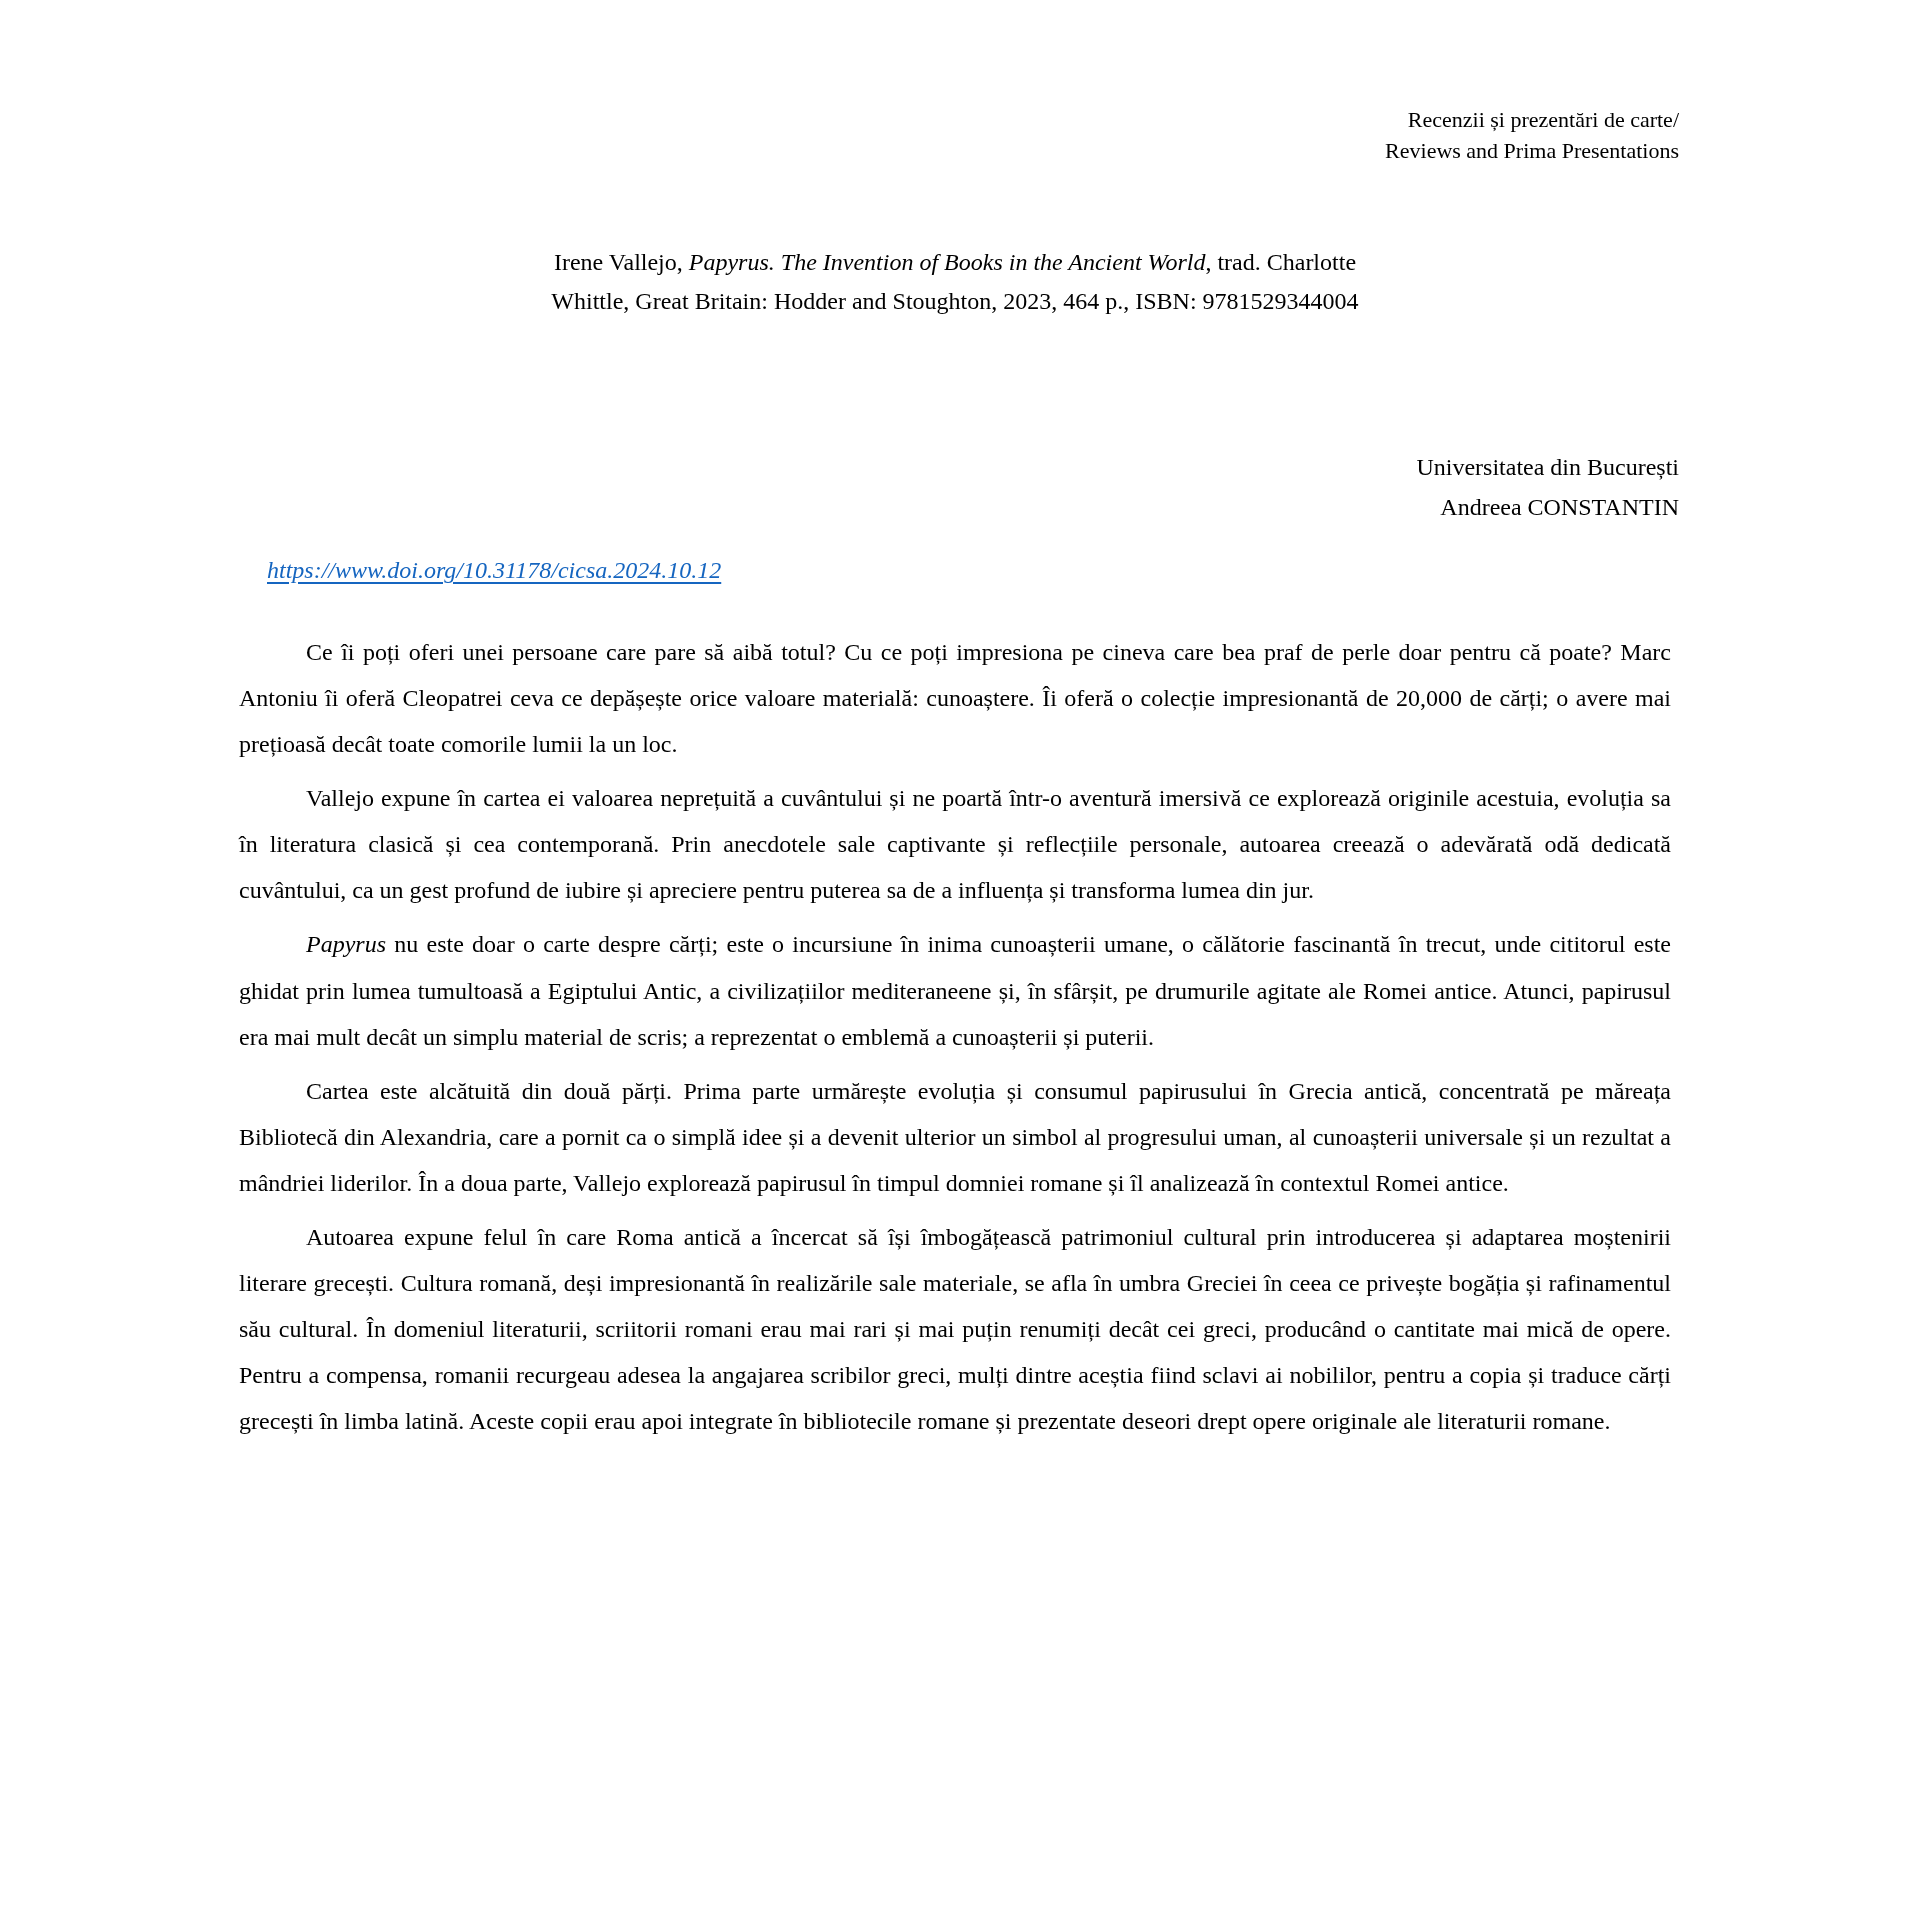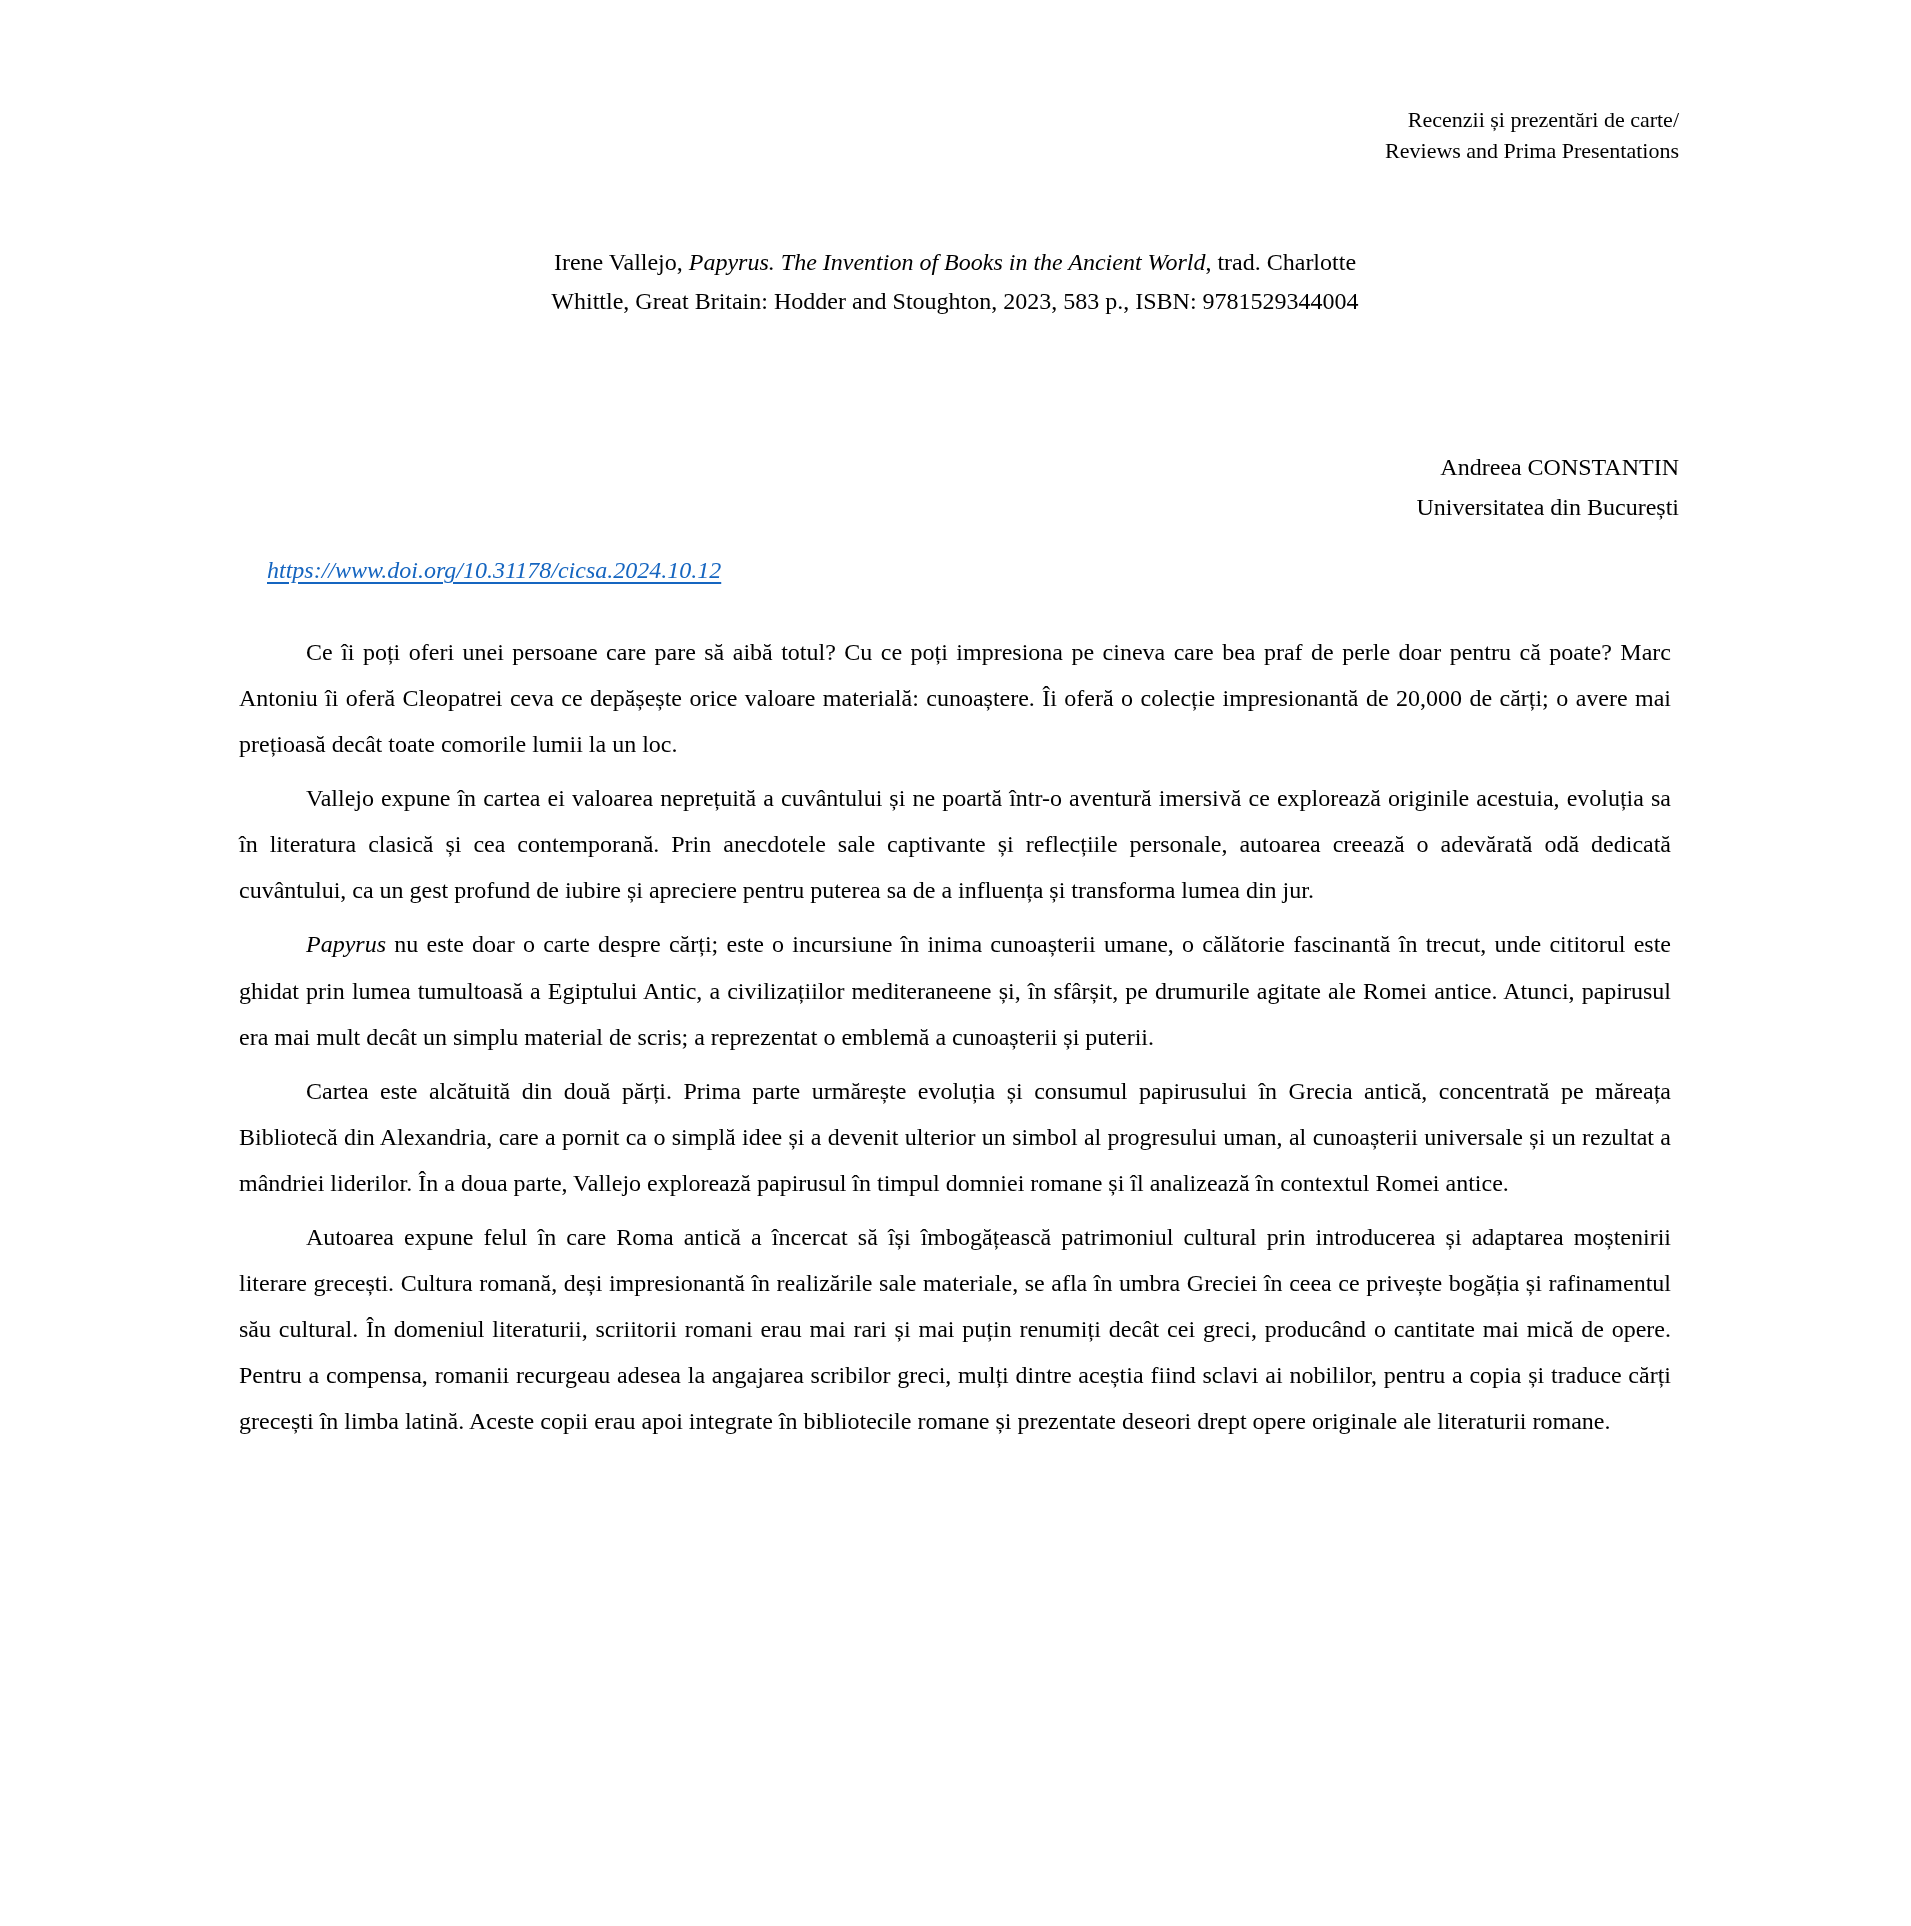--- a/index.html
+++ b/index.html
@@ -112,26 +112,26 @@
 
 <div class="page">
 
   <div class="running-header">
     <span class="hline">Recenzii și prezentări de carte/</span>
     <span class="hline">Reviews and Prima Presentations</span>
   </div>
 
   <div class="title-block">
     <span class="tline"><span>Irene Vallejo, </span><i>Papyrus. The Invention of Books in the Ancient World</i><span>, trad. Charlotte</span></span>
-    <span class="tline">Whittle, Great Britain: Hodder and Stoughton, 2023, 583 p., ISBN: 9781529344004</span>
+    <span class="tline">Whittle, Great Britain: Hodder and Stoughton, 2023, 464 p., ISBN: 9781529344004</span>
   </div>
 
   <div class="byline">
+    <span>Universitatea din București</span>
     <span>Andreea CONSTANTIN</span>
-    <span>Universitatea din București</span>
   </div>
 
   <div class="doi-wrap">
     <a class="doi-link" href="#" style="color: rgb(21, 101, 192); margin-left: 36px;">https://www.doi.org/10.31178/cicsa.2024.10.12</a>
   </div>
 
   <div class="body-text">
     <p>Ce îi poți oferi unei persoane care pare să aibă totul? Cu ce poți impresiona pe cineva care bea praf de perle doar pentru că poate? Marc Antoniu îi oferă Cleopatrei ceva ce depășește orice valoare materială: cunoaștere. Îi oferă o colecție impresionantă de 20,000 de cărți; o avere mai prețioasă decât toate comorile lumii la un loc.</p>
     <p>Vallejo expune în cartea ei valoarea neprețuită a cuvântului și ne poartă într-o aventură imersivă ce explorează originile acestuia, evoluția sa în literatura clasică și cea contemporană. Prin anecdotele sale captivante și reflecțiile personale, autoarea creează o adevărată odă dedicată cuvântului, ca un gest profund de iubire și apreciere pentru puterea sa de a influența și transforma lumea din jur.</p>
     <p><i>Papyrus</i><span> nu este doar o carte despre cărți; este o incursiune în inima cunoașterii umane, o călătorie fascinantă în trecut, unde cititorul este ghidat prin lumea tumultoasă a Egiptului Antic, a civilizațiilor mediteraneene și, în sfârșit, pe drumurile agitate ale Romei antice. Atunci, papirusul era mai mult decât un simplu material de scris; a reprezentat o emblemă a cunoașterii și puterii.</span></p>

